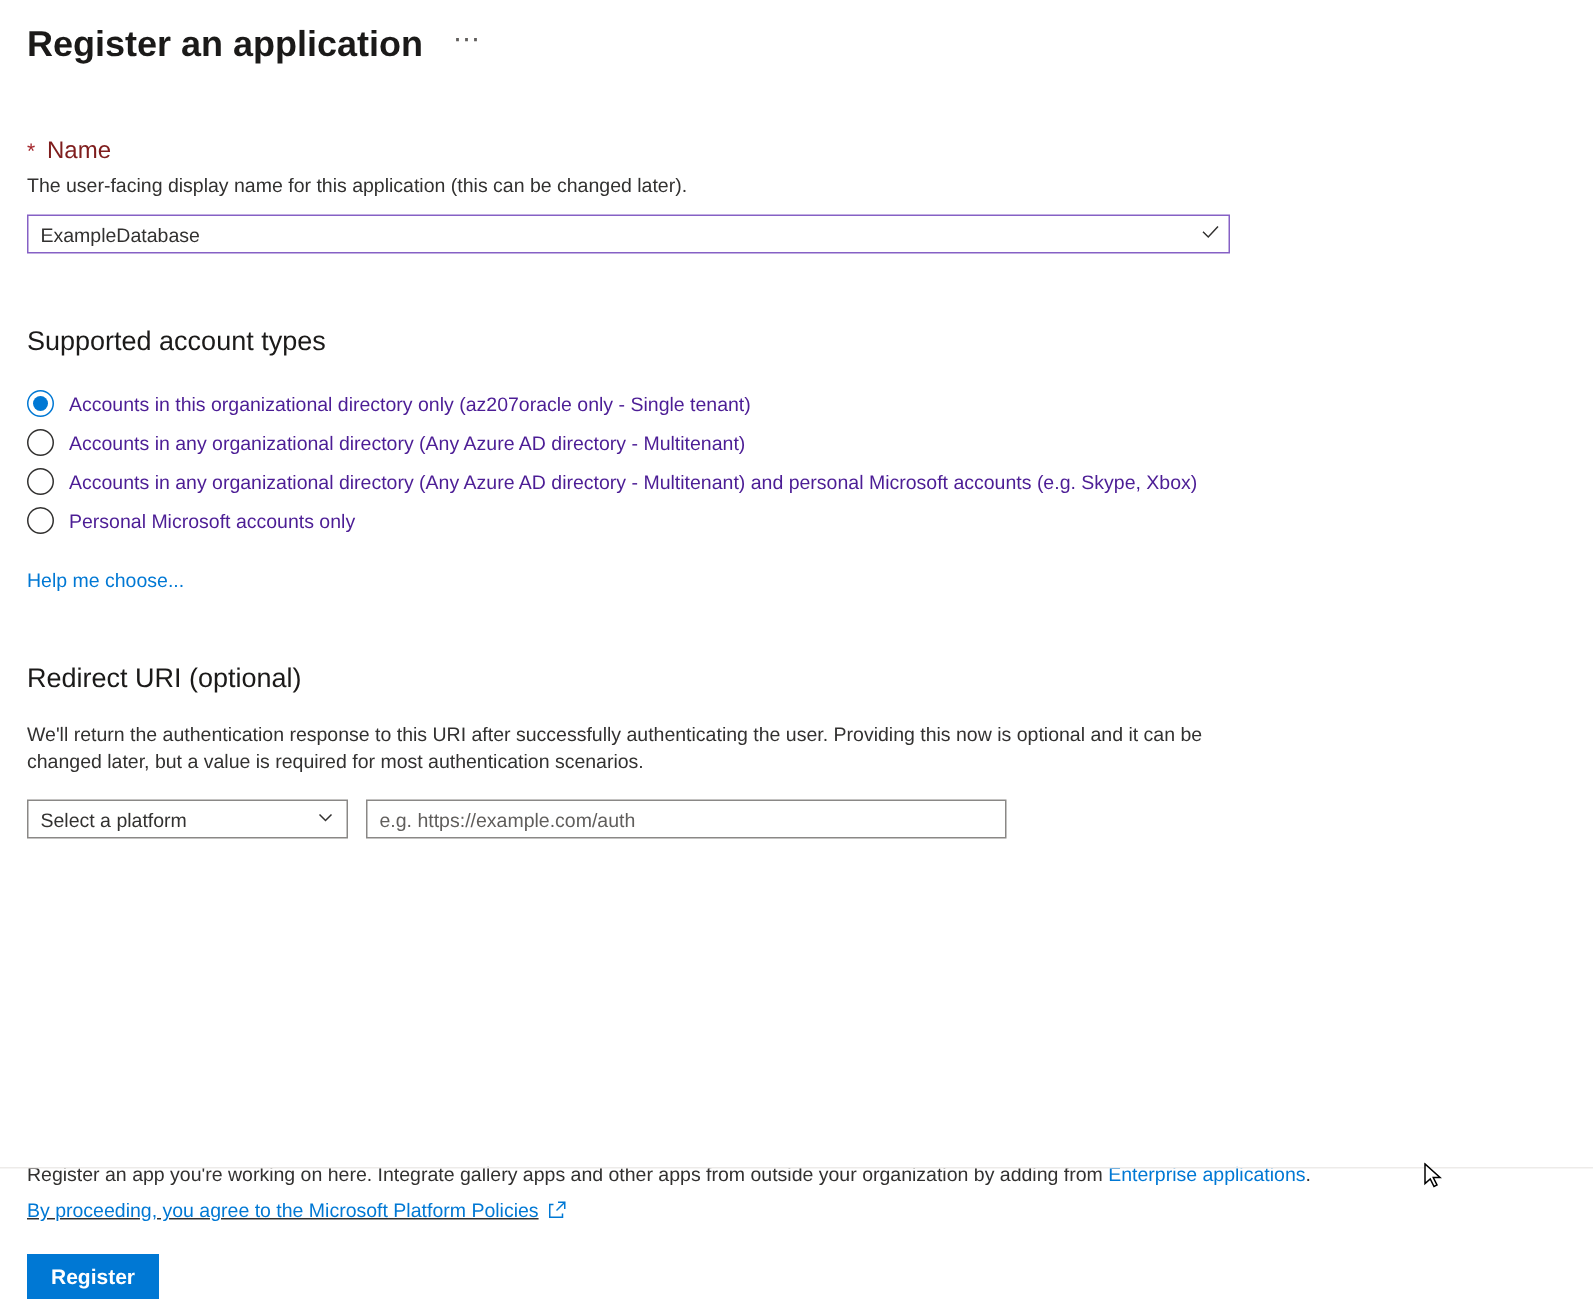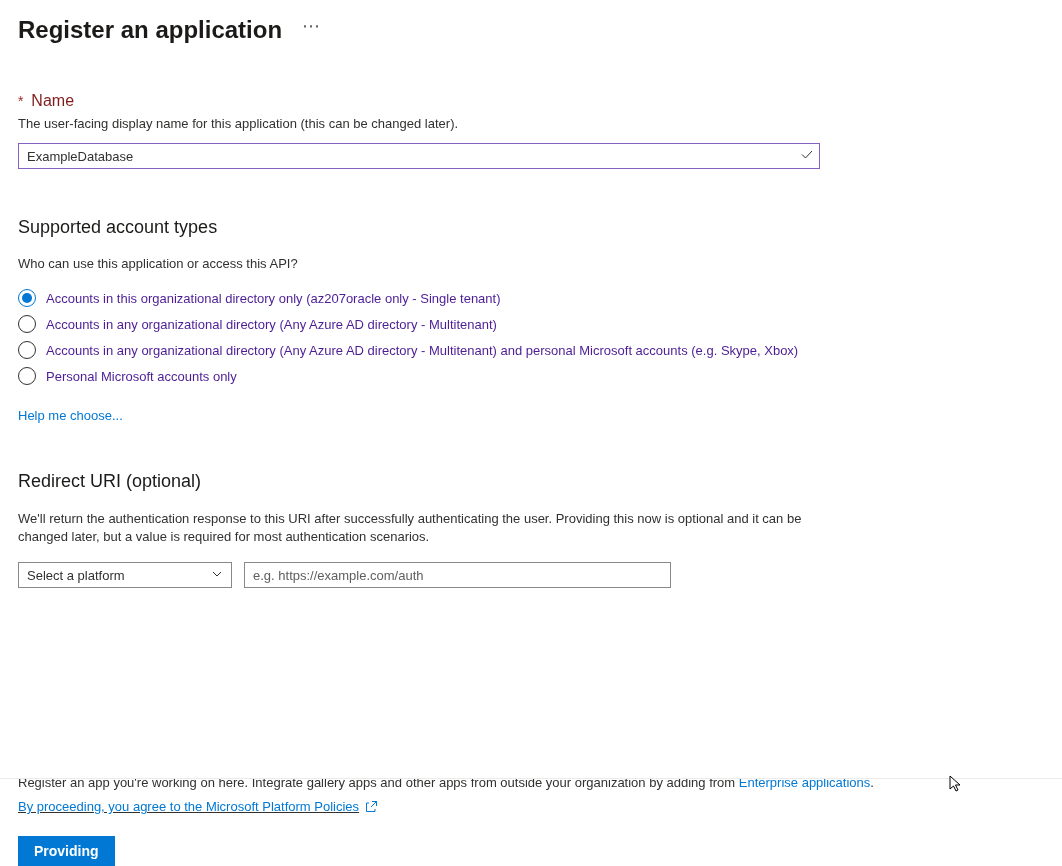--- a/index.html
+++ b/index.html
@@ -235,21 +235,20 @@
   <div class="name-input-wrap">
     <input type="text" class="name-input" value="ExampleDatabase" style="">
     <span class="name-input-check">
       <svg width="14" height="14" viewBox="0 0 14 14">
           <path d="M2 7 L5.5 10.5 L12 3.5" stroke="#323130" stroke-width="1" fill="none"></path>
         </svg>
     </span>
   </div>
 
   <div class="section-heading">Supported account types</div>
-  <div class="section-subtext">Who can use this application or access this API?</div>
 
   <div class="radio-group">
     <div class="radio-row">
       <span class="radio-circle selected"></span>
       <span class="radio-label">Accounts in this organizational directory only (az207oracle only - Single tenant)</span>
     </div>
     <div class="radio-row">
       <span class="radio-circle"></span>
       <span class="radio-label">Accounts in any organizational directory (Any Azure AD directory - Multitenant)</span>
     </div>
@@ -290,20 +289,20 @@
   <div class="policies-row">
     <a class="link">By proceeding, you agree to the Microsoft Platform Policies</a>
     <span class="external-icon">
       <svg width="13" height="13" viewBox="0 0 13 13">
         <path d="M4 3 H1.5 V11.5 H10 V9" stroke="#0078d4" stroke-width="1" fill="none"></path>
         <path d="M7 1.5 H11.5 V6" stroke="#0078d4" stroke-width="1" fill="none"></path>
         <path d="M11.5 1.5 L6 7" stroke="#0078d4" stroke-width="1" fill="none"></path>
       </svg>
     </span>
   </div>
-  <button class="register-button">Providing</button>
+  <button class="register-button">Register</button>
 </div>
 
 <span class="cursor-icon" id="cursor-el" style="left: 949px; top: 775px;">
   <svg width="15" height="18" viewBox="0 0 15 18">
     <path d="M1 1 L1 14 L4.5 11 L7 16 L9 15 L6.5 10 L11 10 Z" fill="#ffffff" stroke="#000000" stroke-width="1"></path>
   </svg>
 </span>
 
 </body></html>

